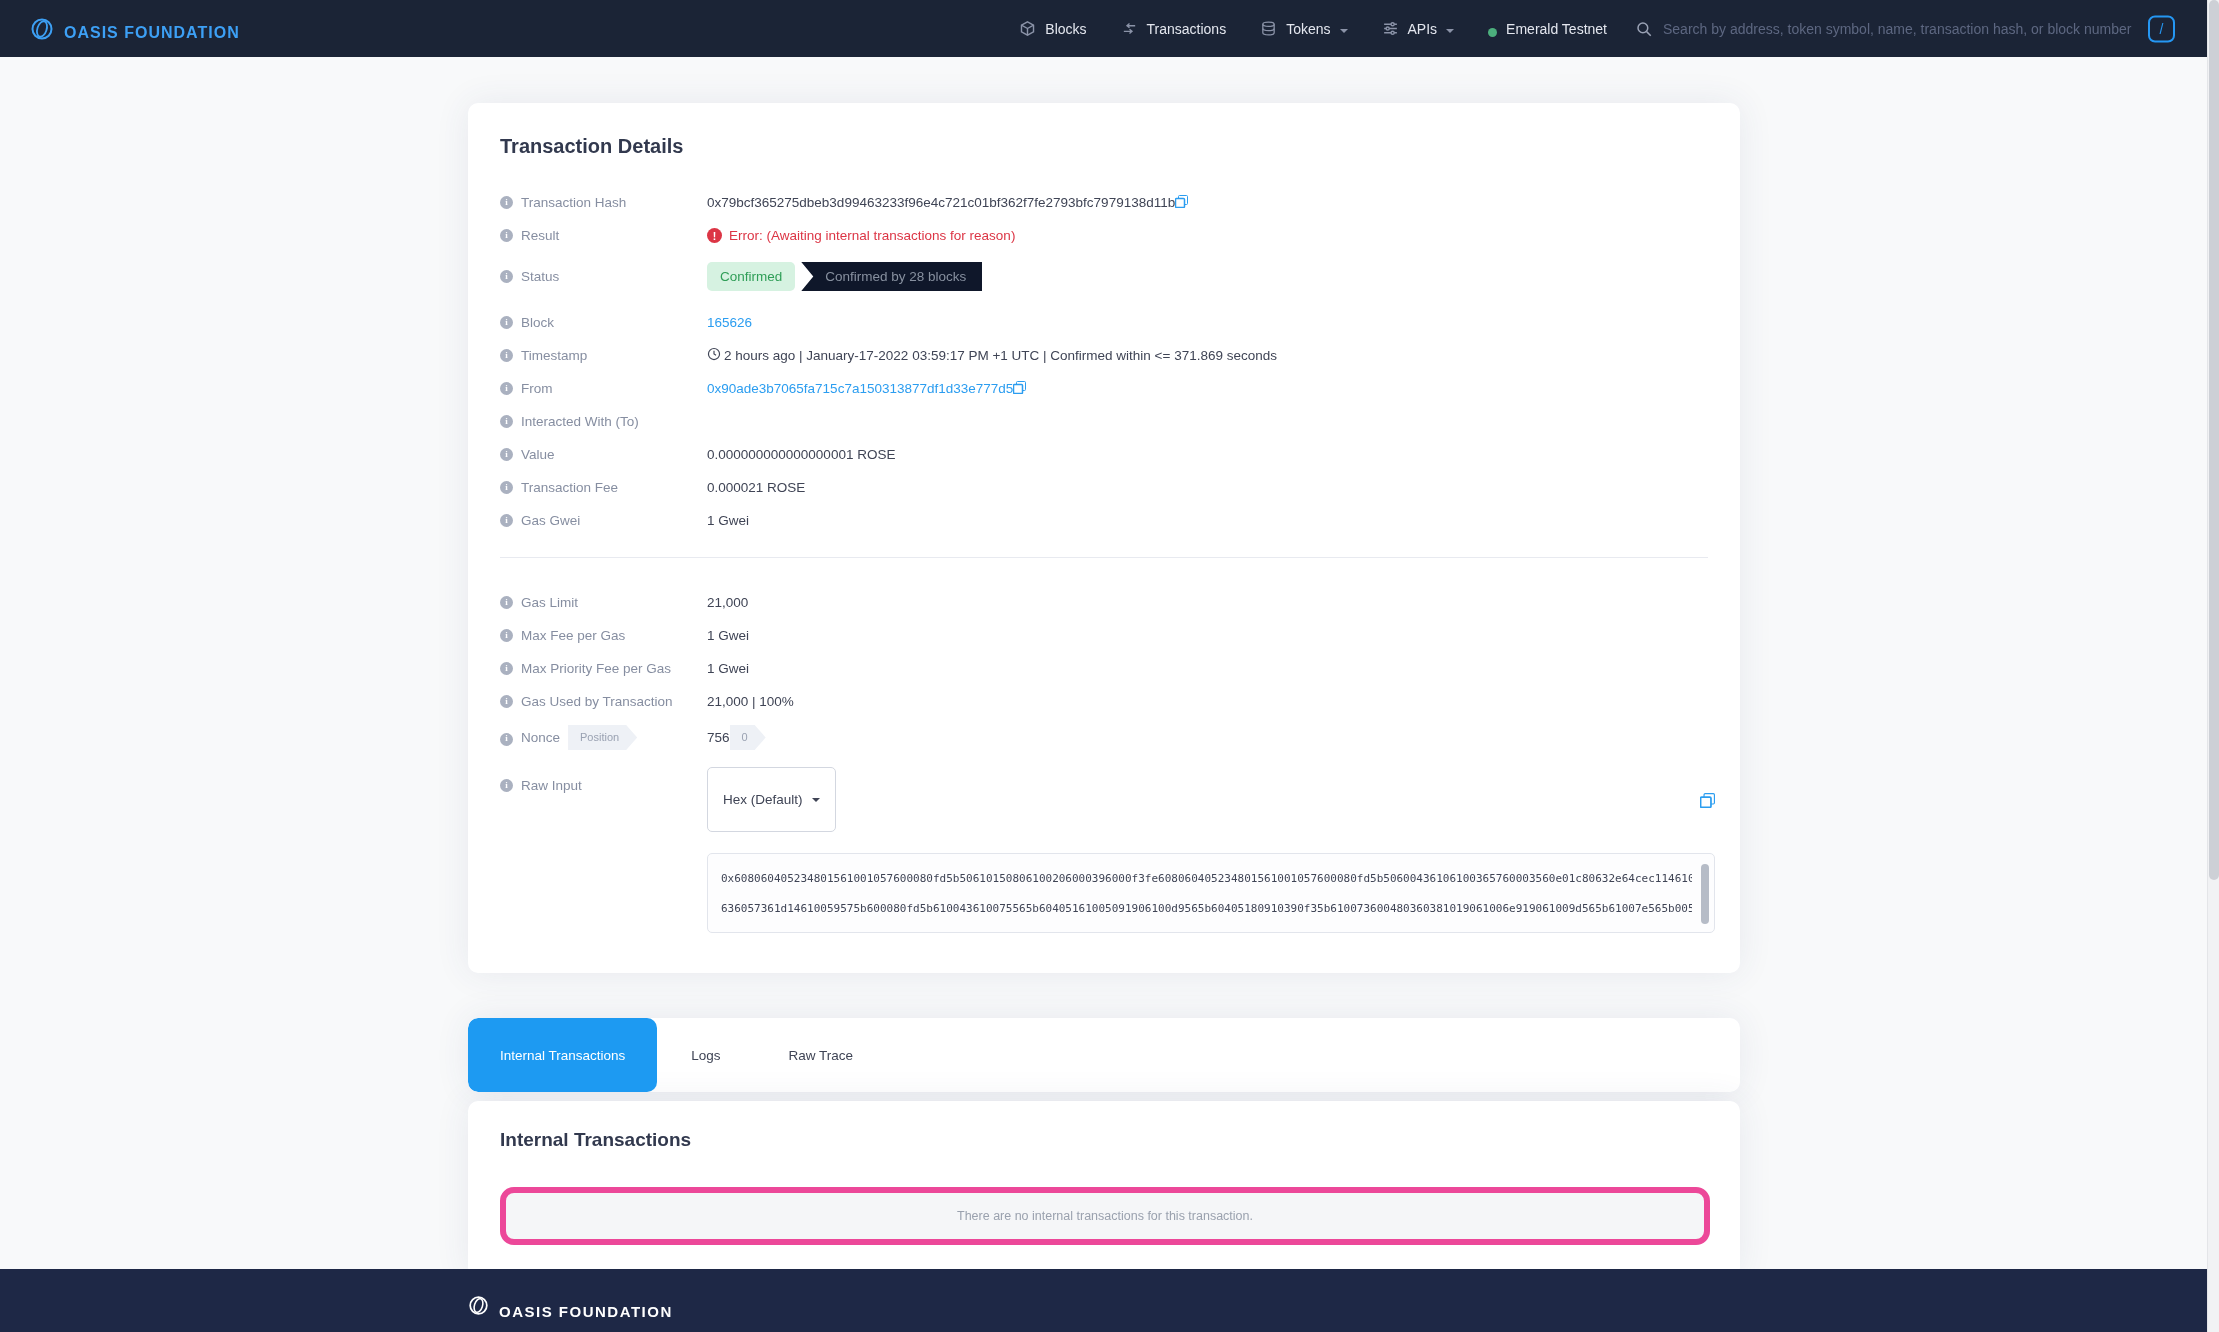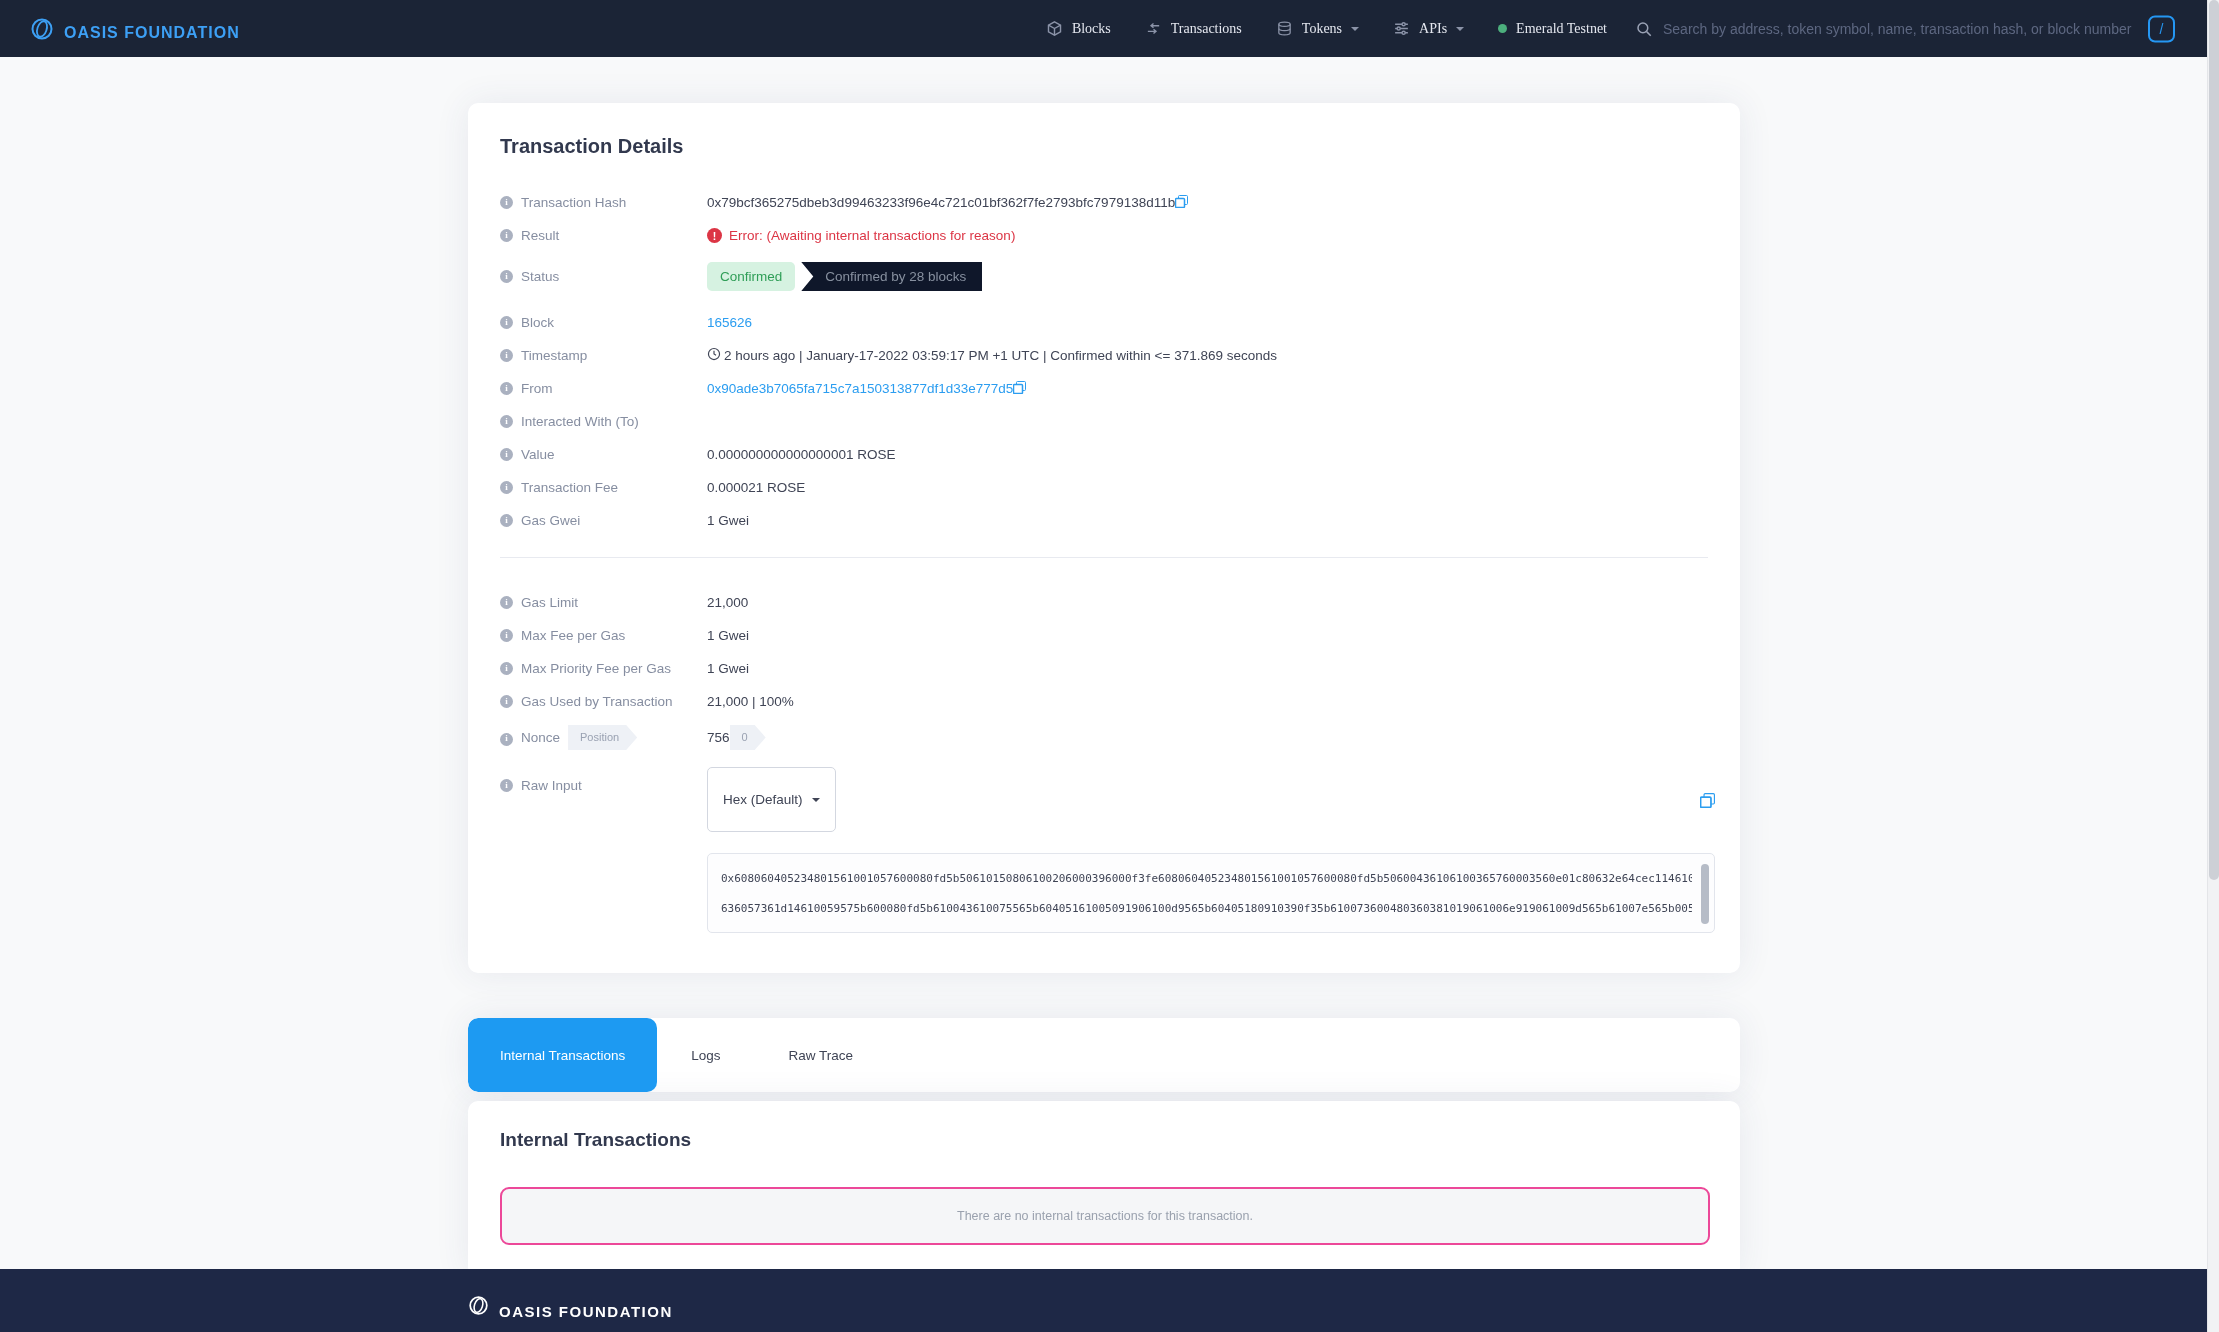--- a/index.html
+++ b/index.html
@@ -14,22 +14,22 @@
   
   .navbar {
     height:57px; background:#1b2436; display:flex; align-items:center;
     padding:0 44px 0 30px; width:100%;
   }
   .brand { display:flex; align-items:center; gap:10px; color:#3da0f5; cursor:pointer; }
   .brand svg { display:block; }
   .brand-text { font-size:16px; font-weight:bold; letter-spacing:1px;margin-top:8px; }
   .nav-right { margin-left:auto; display:flex; align-items:center; }
   .nav-item {
-    display:flex; align-items:center; gap:9px; margin-left:34px;
-    color:#e4e7ef; font-size:14px; cursor:pointer; white-space:nowrap;font-family:Liberation Serif, serif;
+    display:flex; align-items:flex-end; gap:9px; margin-left:34px;
+    color:#e4e7ef; font-size:14px; cursor:pointer; white-space:nowrap;
   }
   .nav-item .nav-icon { color:#8b93a8; display:flex; }
   .caret {
     width:0; height:0; border:4px solid transparent; border-top-color:#8b93a8;
     margin-top:4px; display:inline-block;
   }
   .net-dot { width:9px; height:9px; border-radius:50%; background:#4caf7d; display:inline-block; }
   .search-wrap { position:relative; margin-left:28px; display:flex; align-items:center; width:540px; }
   .search-icon { color:#9aa2b5; display:flex; margin-right:10px; }
   .search-input {
@@ -115,21 +115,21 @@
   .card-tabs { margin-top:45px; height:74px; display:flex; align-items:stretch; overflow:hidden; }
   .tab {
     display:flex; align-items:center; padding:0 34px; font-size:13.5px;
     color:#3f4455; cursor:pointer;
   }
   .tab-active { background:#1d9af2; color:#fff; border-radius:10px; padding:0 32px; }
   
   .card-content { margin-top:9px; padding:28px 30px 32px 32px; }
   .section-title { font-size:19px; font-weight:bold; color:#32394e; }
   .empty-box {
-    margin-top:36px; background:#f5f6f8; border:2px solid #ec4899; border-radius:9px;
+    margin-top:36px; background:#f5f6f8; border:6px solid #ec4899; border-radius:14px;
     height:58px; display:flex; align-items:center; justify-content:center;
     color:#9aa1ae; font-size:12.5px;
   }
   
   .footer {
     position:absolute; left:0; right:0; top:1269px; height:63px;
     background:#1e2846; display:flex; align-items:flex-end; padding:0 0 12px 468px;
   }
   .footer-brand { display:flex; align-items:center; gap:10px; color:#fff; }
   .footer-brand .brand-text { font-size:15px; letter-spacing:1.5px; font-weight:bold; }

